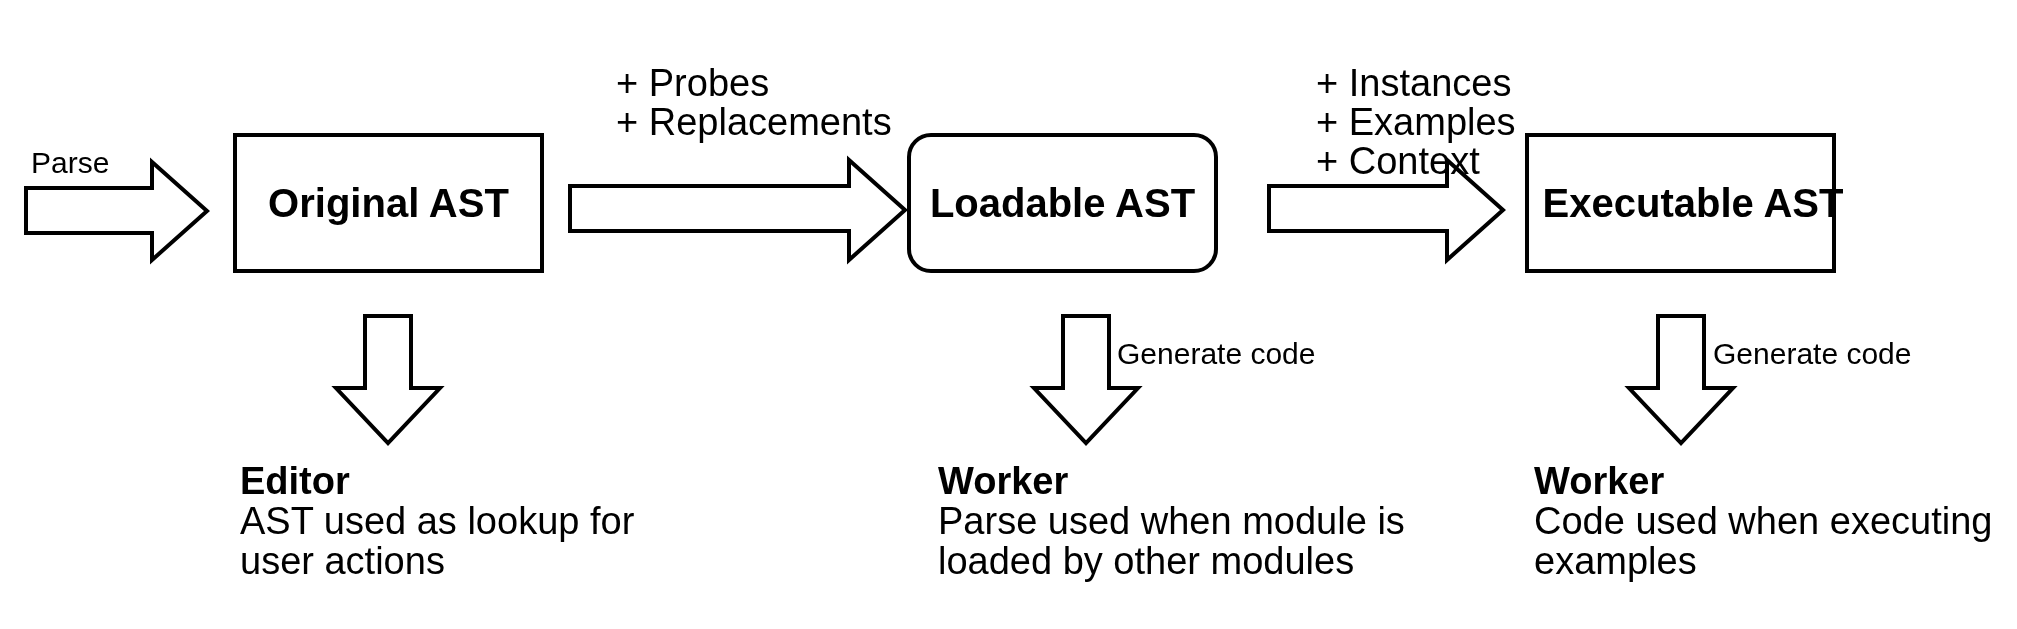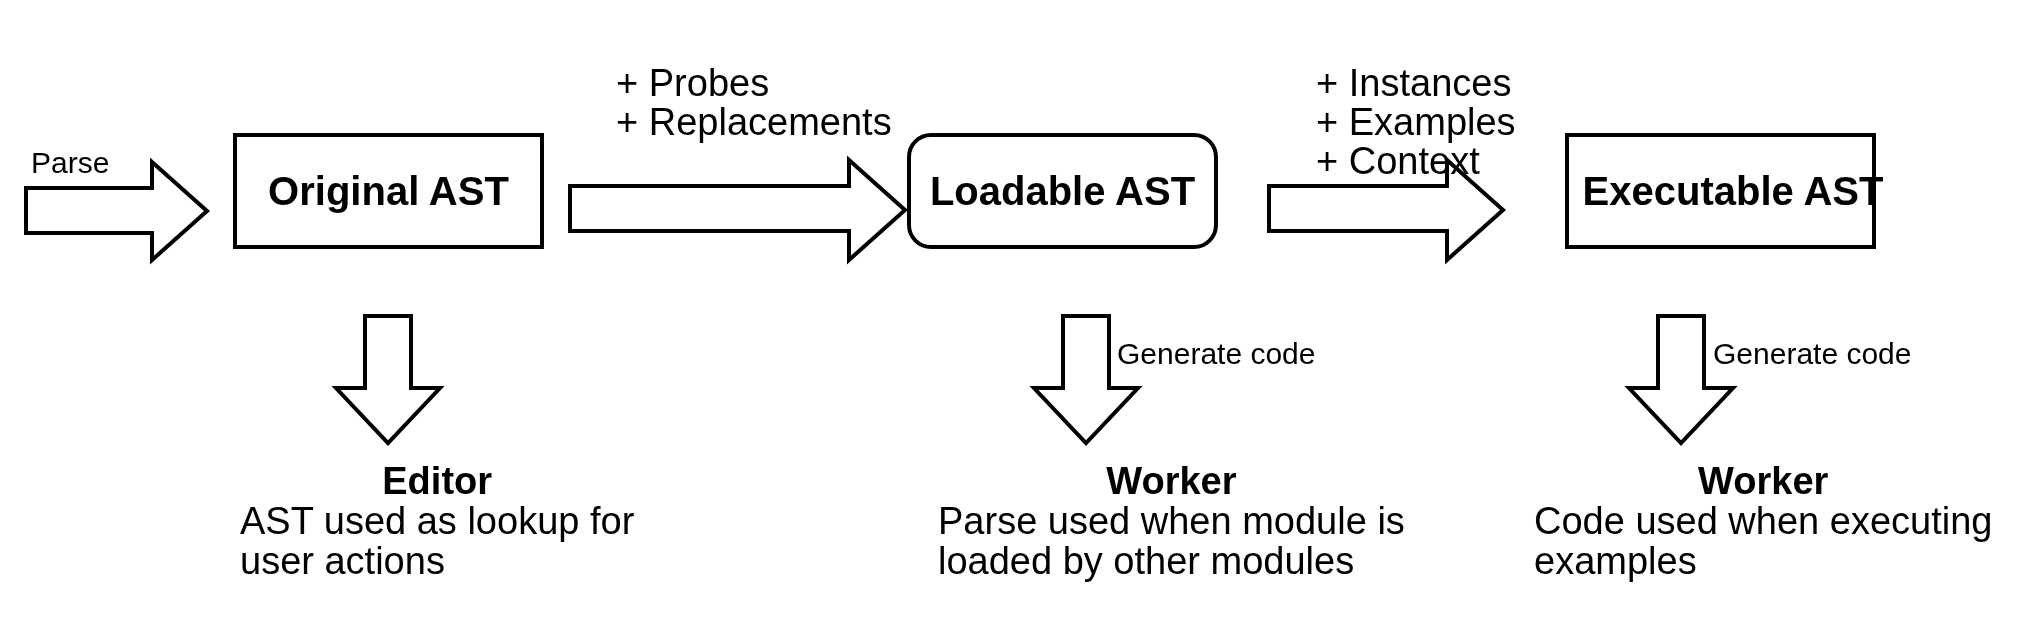--- a/index.html
+++ b/index.html
@@ -26,34 +26,34 @@
   .arrow-layer polygon {
     fill: #ffffff;
     stroke: #000000;
     stroke-width: 4;
     stroke-linejoin: miter;
   }
   .ast-box {
     position: absolute;
     top: 133px;
     width: 311px;
-    height: 116px;
+    height: 140px;
     box-sizing: border-box;
     border: 4px solid #000000;
     background: #ffffff;
     display: flex;
     align-items: center;
     justify-content: center;
     font-size: 40px;
     font-weight: bold;
     white-space: nowrap;
   }
   .box-original   { left: 233px; }
   .box-loadable   { left: 907px; border-radius: 24px; }
-  .box-executable { left: 1565px; padding-left: 25px; }
+  .box-executable { left: 1525px; padding-left: 25px; }
 
   .plain-label {
     position: absolute;
     font-size: 30px;
     line-height: 40px;
     white-space: nowrap;
   }
   .parse-label { left: 31px; top: 143px; }
 
   .additions {
@@ -68,21 +68,21 @@
   .gen-label-1 { left: 1117px; top: 334px; }
   .gen-label-2 { left: 1713px; top: 334px; }
 
   .output-block {
     position: absolute;
     top: 461px;
     font-size: 38px;
     line-height: 40px;
     white-space: nowrap;
   }
-  .output-block .output-title { font-weight: bold; text-align: center; }
+  .output-block .output-title { font-weight: bold; }
   .output-editor   { left: 240px; }
   .output-worker-1 { left: 938px; }
   .output-worker-2 { left: 1534px; }
 </style>
 </head>
 <body>
 
 <div class="canvas">
 
   <svg class="arrow-layer" viewBox="0 0 2017 629" xmlns="http://www.w3.org/2000/svg">

